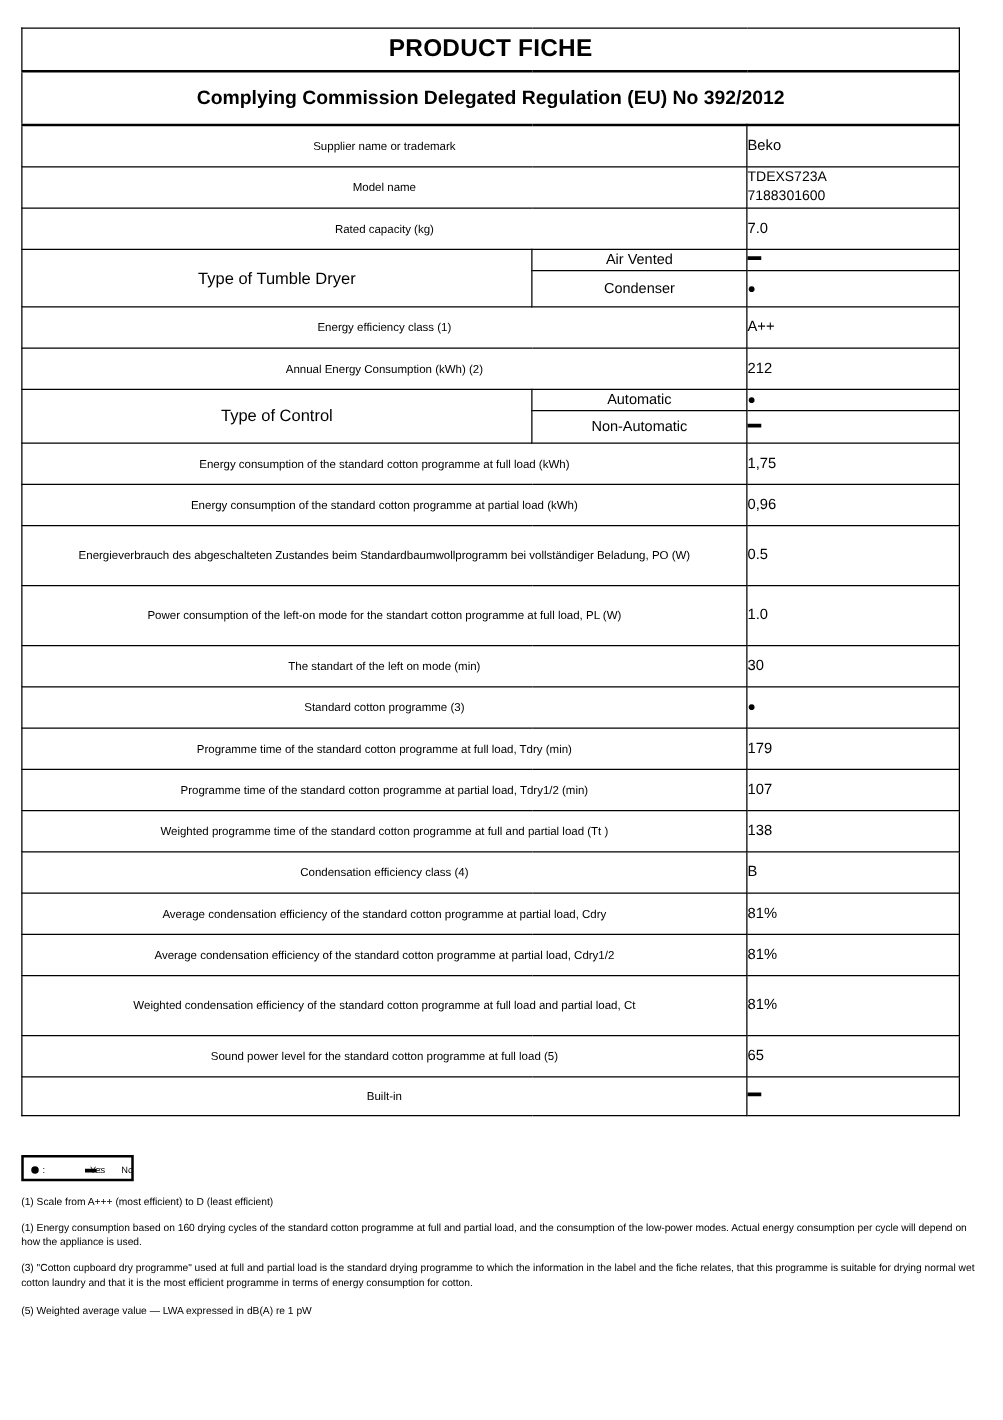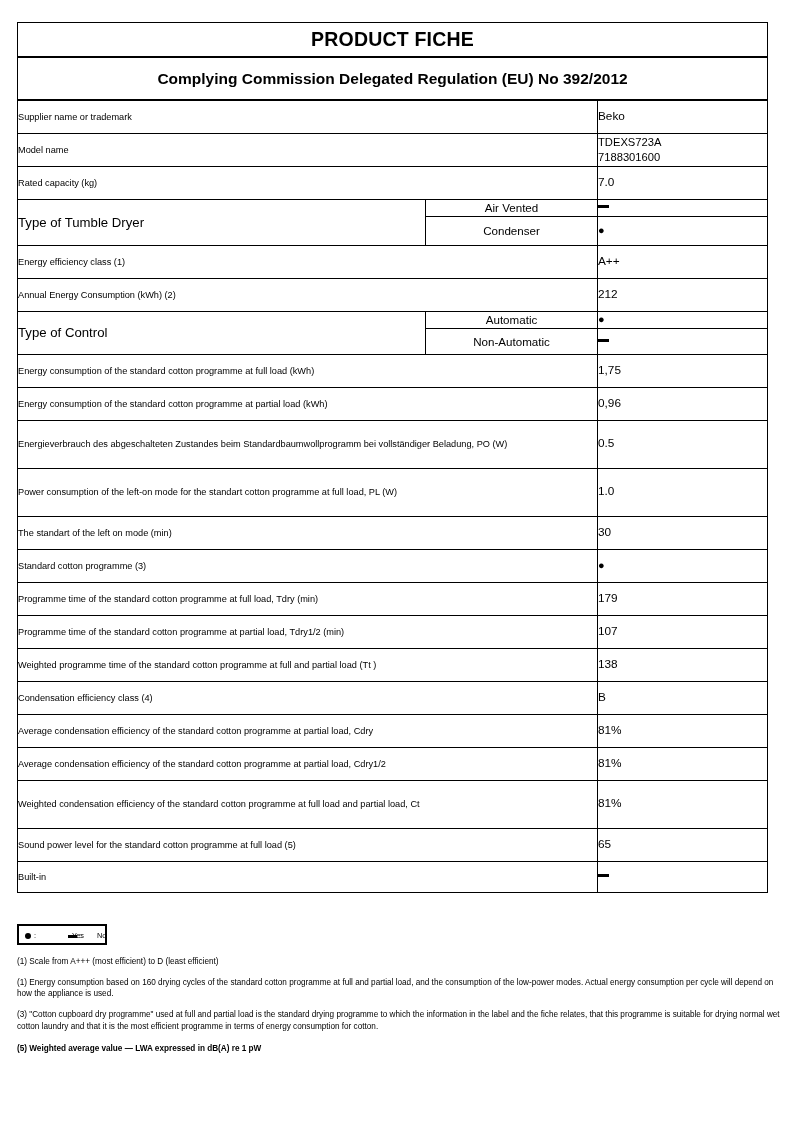--- a/index.html
+++ b/index.html
@@ -52,21 +52,21 @@
     font-size: 15.5px;
     font-weight: bold;
     height: 41px;
     border-bottom-width: 2.2px !important;
   }
 
   .label {
     font-size: 9.2px;
     padding-left: 7px;
     padding-right: 6px;
-    text-align: left;
+    text-align: center;
     line-height: 1.35;
     margin-top: 36px;
   }
   .label.big {
     font-size: 13.2px;
   }
   .mid {
     font-size: 11.6px;
     text-align: center;
     padding: 0 4px;
@@ -160,21 +160,21 @@
     left: 17px;
     top: 956px;
     width: 764px;
   }
   .note {
     font-size: 8.2px;
     line-height: 1.42;
     margin-bottom: 9px;
     text-align: left;
   }
-  .note:last-child { margin-bottom: 0; font-weight: bold; }
+  .note:last-child { margin-bottom: 0; }
   .note.n3 { margin-bottom: 11px; }
   .note.n4 { margin-bottom: 9px; }
 </style>
 </head>
 <body>
 
 <div class="page">
   <div class="sheet">
     <table class="fiche">
       <colgroup>

